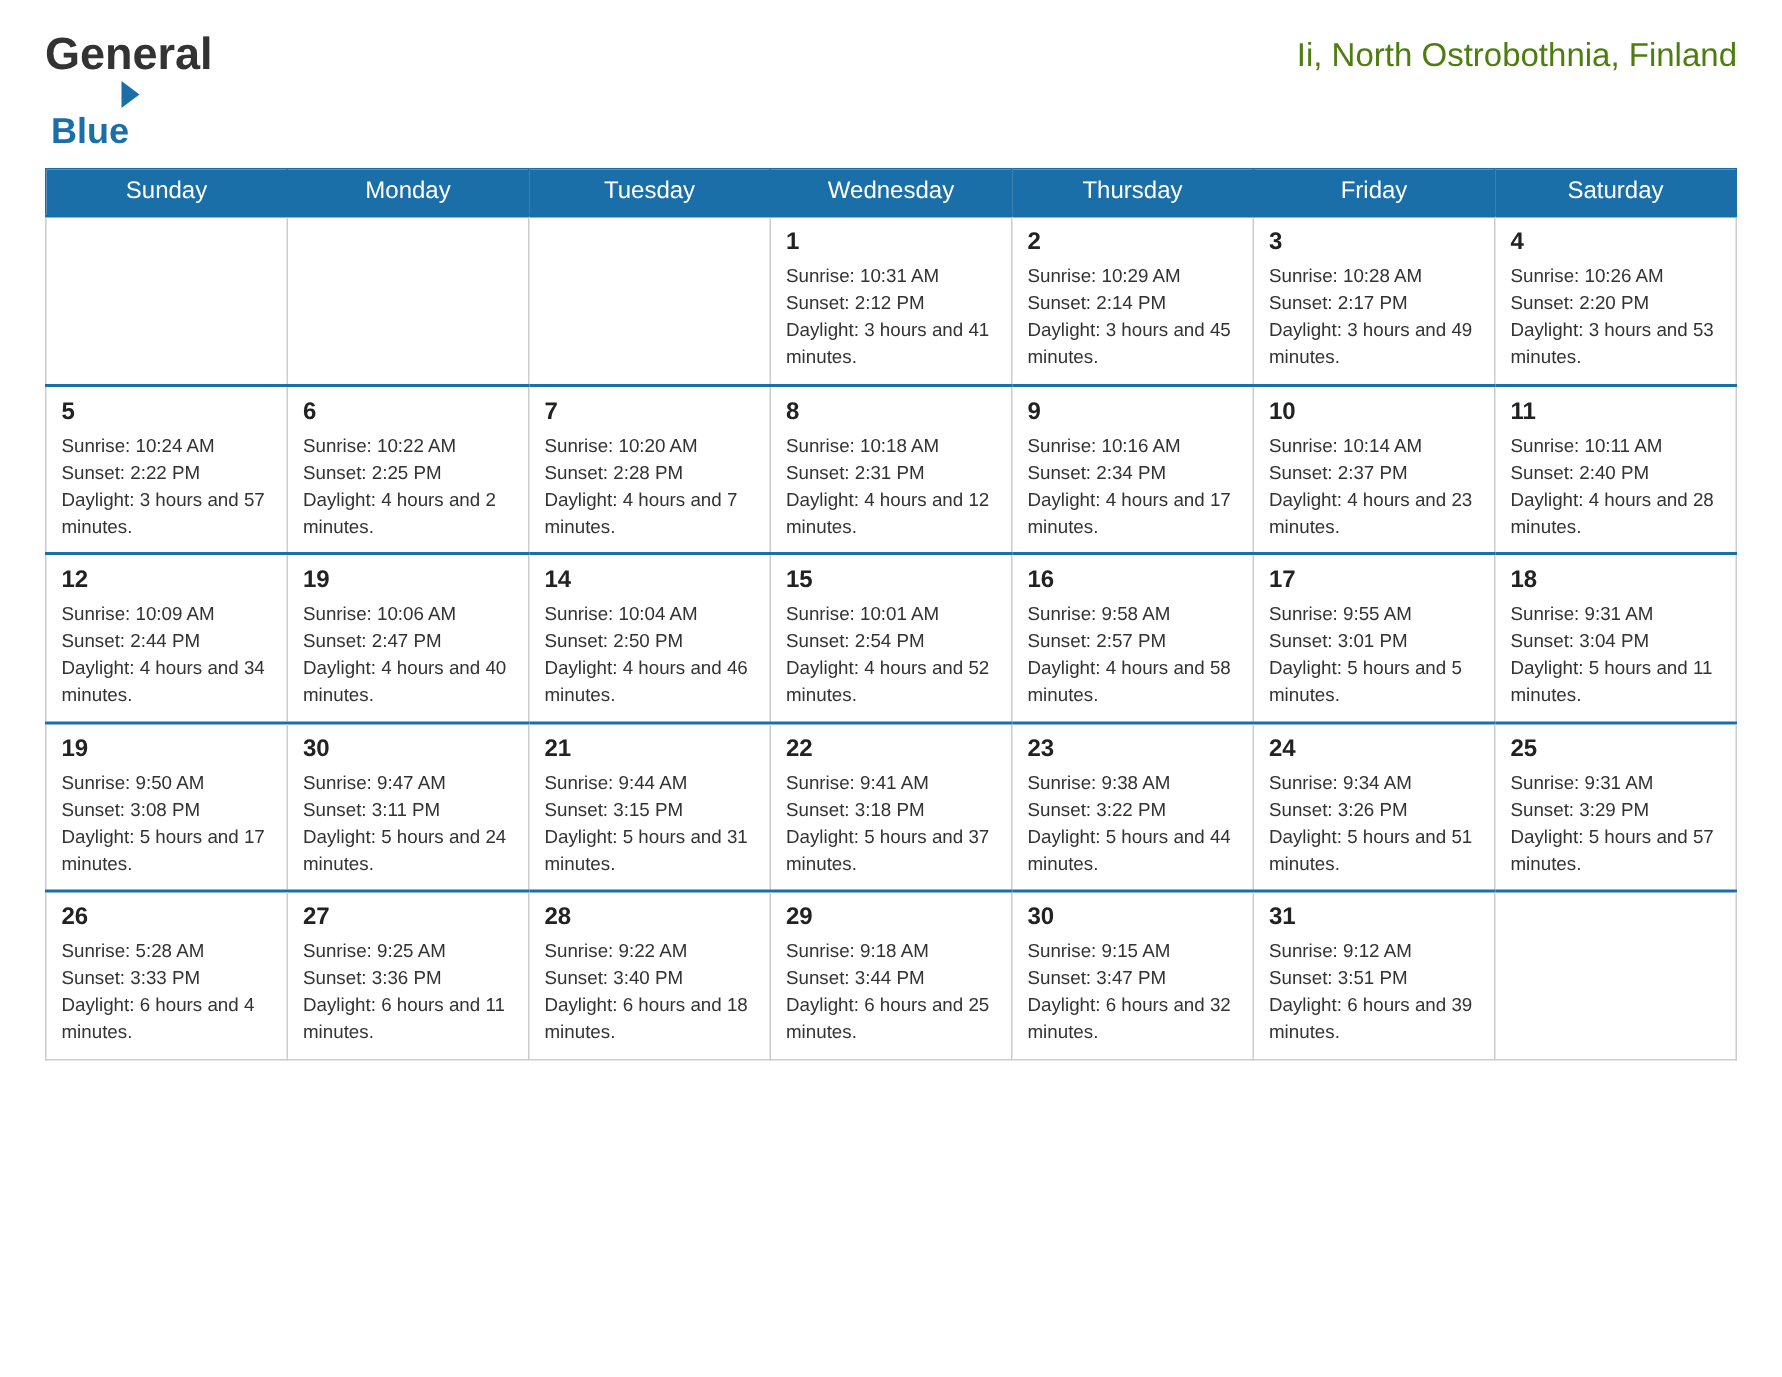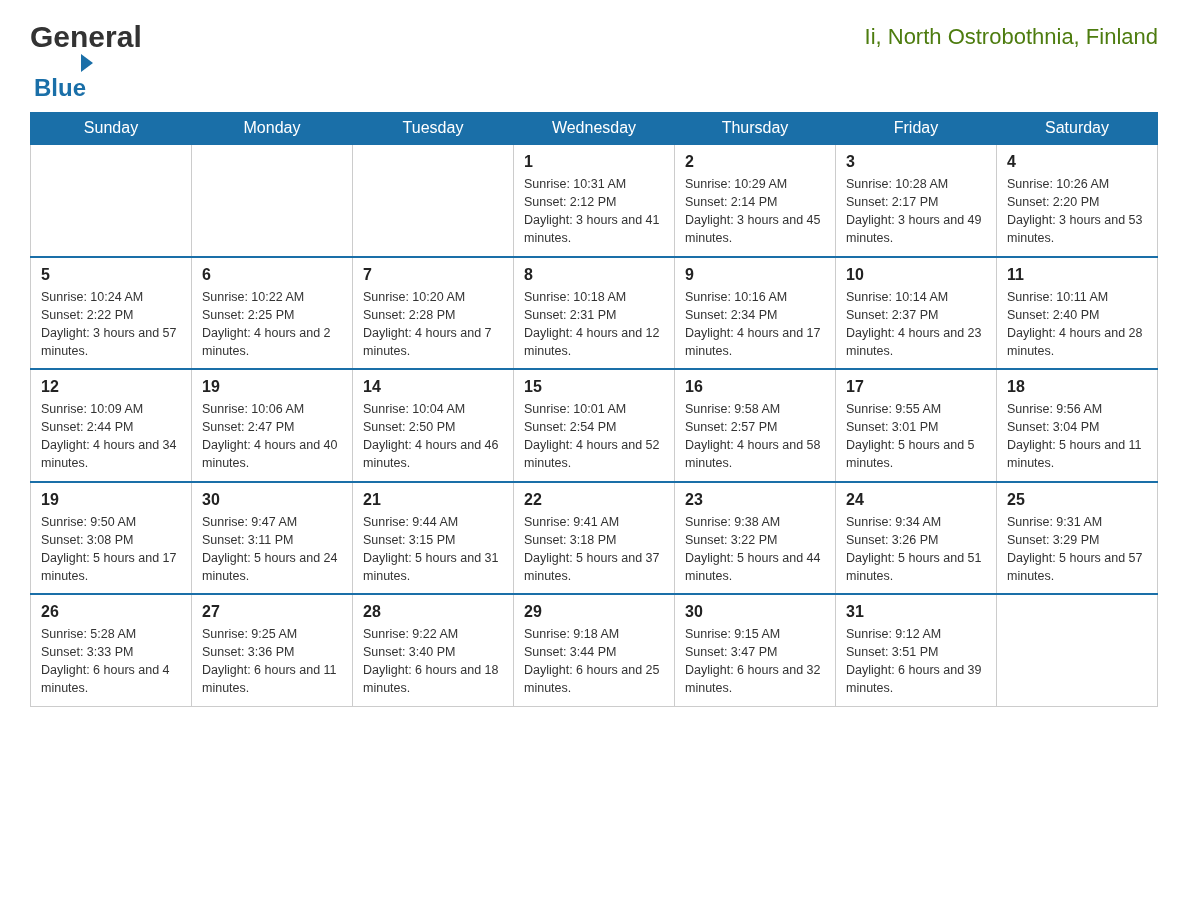--- a/index.html
+++ b/index.html
@@ -236,21 +236,21 @@
         </td>
         <td>
           <span class="day-number">17</span>
           <div class="day-info">Sunrise: 9:55 AM
 Sunset: 3:01 PM
 Daylight: 5 hours
 and 5 minutes.</div>
         </td>
         <td>
           <span class="day-number">18</span>
-          <div class="day-info">Sunrise: 9:56 AM
+          <div class="day-info">Sunrise: 9:31 AM
 Sunset: 3:04 PM
 Daylight: 5 hours
 and 11 minutes.</div>
         </td>
       </tr>
       <tr class="week-row">
         <td>
           <span class="day-number">19</span>
           <div class="day-info">Sunrise: 9:50 AM
 Sunset: 3:08 PM

